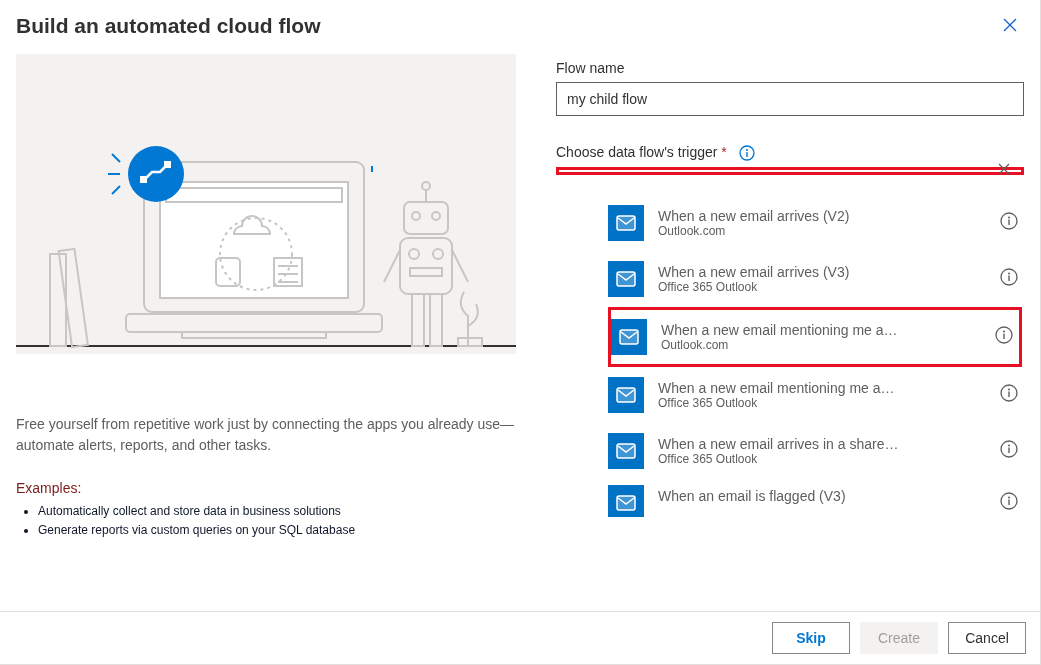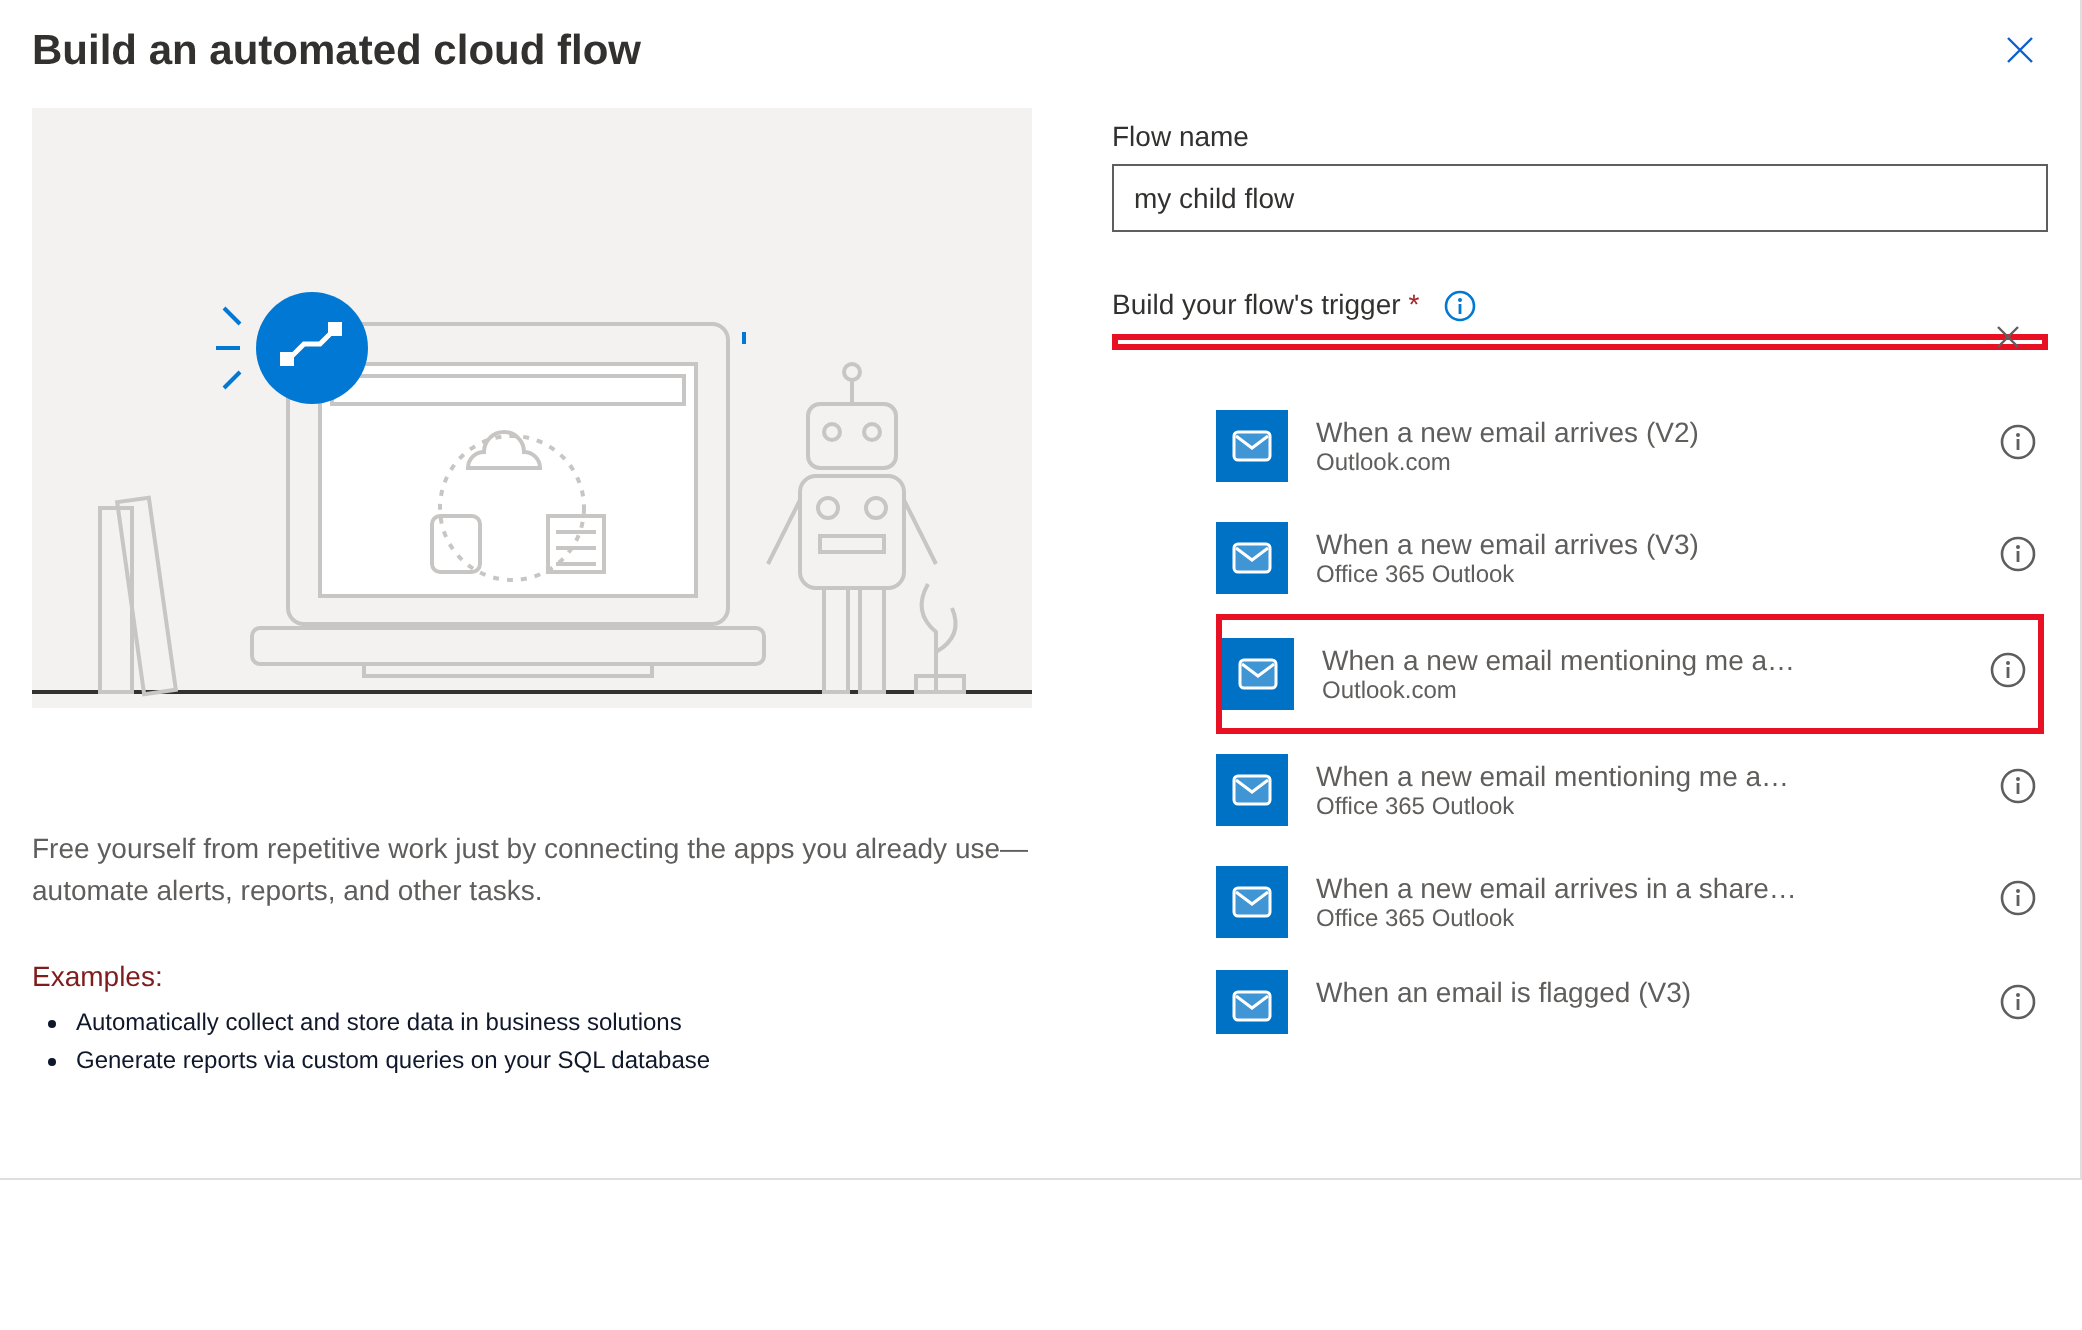--- a/index.html
+++ b/index.html
@@ -8,21 +8,21 @@
     font-family: "Segoe UI", Arial, sans-serif;
     background: #fff;
     color: #323130;
     width: 1041px;
     height: 665px;
     overflow: hidden;
     position: relative;
   }
   .dialog {
     width: 1041px;
-    height: 590px;
+    height: 665px;
     display: flex;
     flex-direction: column;
     border-right: 1px solid #e1dfdd;
     border-bottom: 1px solid #e1dfdd;
   }
   .header {
     padding: 14px 20px 8px 16px;
     display: flex;
     align-items: flex-start;
     justify-content: space-between;
@@ -284,21 +284,21 @@
         <li>Automatically collect and store data in business solutions</li>
         <li>Generate reports via custom queries on your SQL database</li>
       </ul>
     </div>
 
     <div class="right">
       <div class="field-label">Flow name</div>
       <input class="flowname-input" value="my child flow" style="">
 
       <div class="trigger-label">
-        <span>Build your flow's trigger</span>
+        <span>Choose data flow's trigger</span>
         <span class="req">*</span>
         <span class="info-circle">
           <svg width="16" height="16" viewBox="0 0 16 16">
               <circle cx="8" cy="8" r="7" fill="none" stroke="#0078d4" stroke-width="1.3"></circle>
               <circle cx="8" cy="5" r="1" fill="#0078d4"></circle>
               <rect x="7.3" y="7" width="1.4" height="5" fill="#0078d4"></rect>
             </svg>
         </span>
       </div>
 
@@ -416,13 +416,18 @@
             <div class="trigger-info"><svg width="18" height="18" viewBox="0 0 18 18">
                 <circle cx="9" cy="9" r="8" fill="none" stroke="#605e5c" stroke-width="1.3"></circle>
                 <circle cx="9" cy="5.5" r="1" fill="#605e5c"></circle>
                 <rect x="8.3" y="7.5" width="1.4" height="5.5" fill="#605e5c"></rect>
               </svg></div>
           </div>
         </div>
     </div>
   </div>
 
+  <div class="footer">
+    <button class="btn skip">Skip</button>
+    <button class="btn create">Create</button>
+    <button class="btn cancel">Cancel</button>
+  </div>
 </div>
 
 </body></html>

